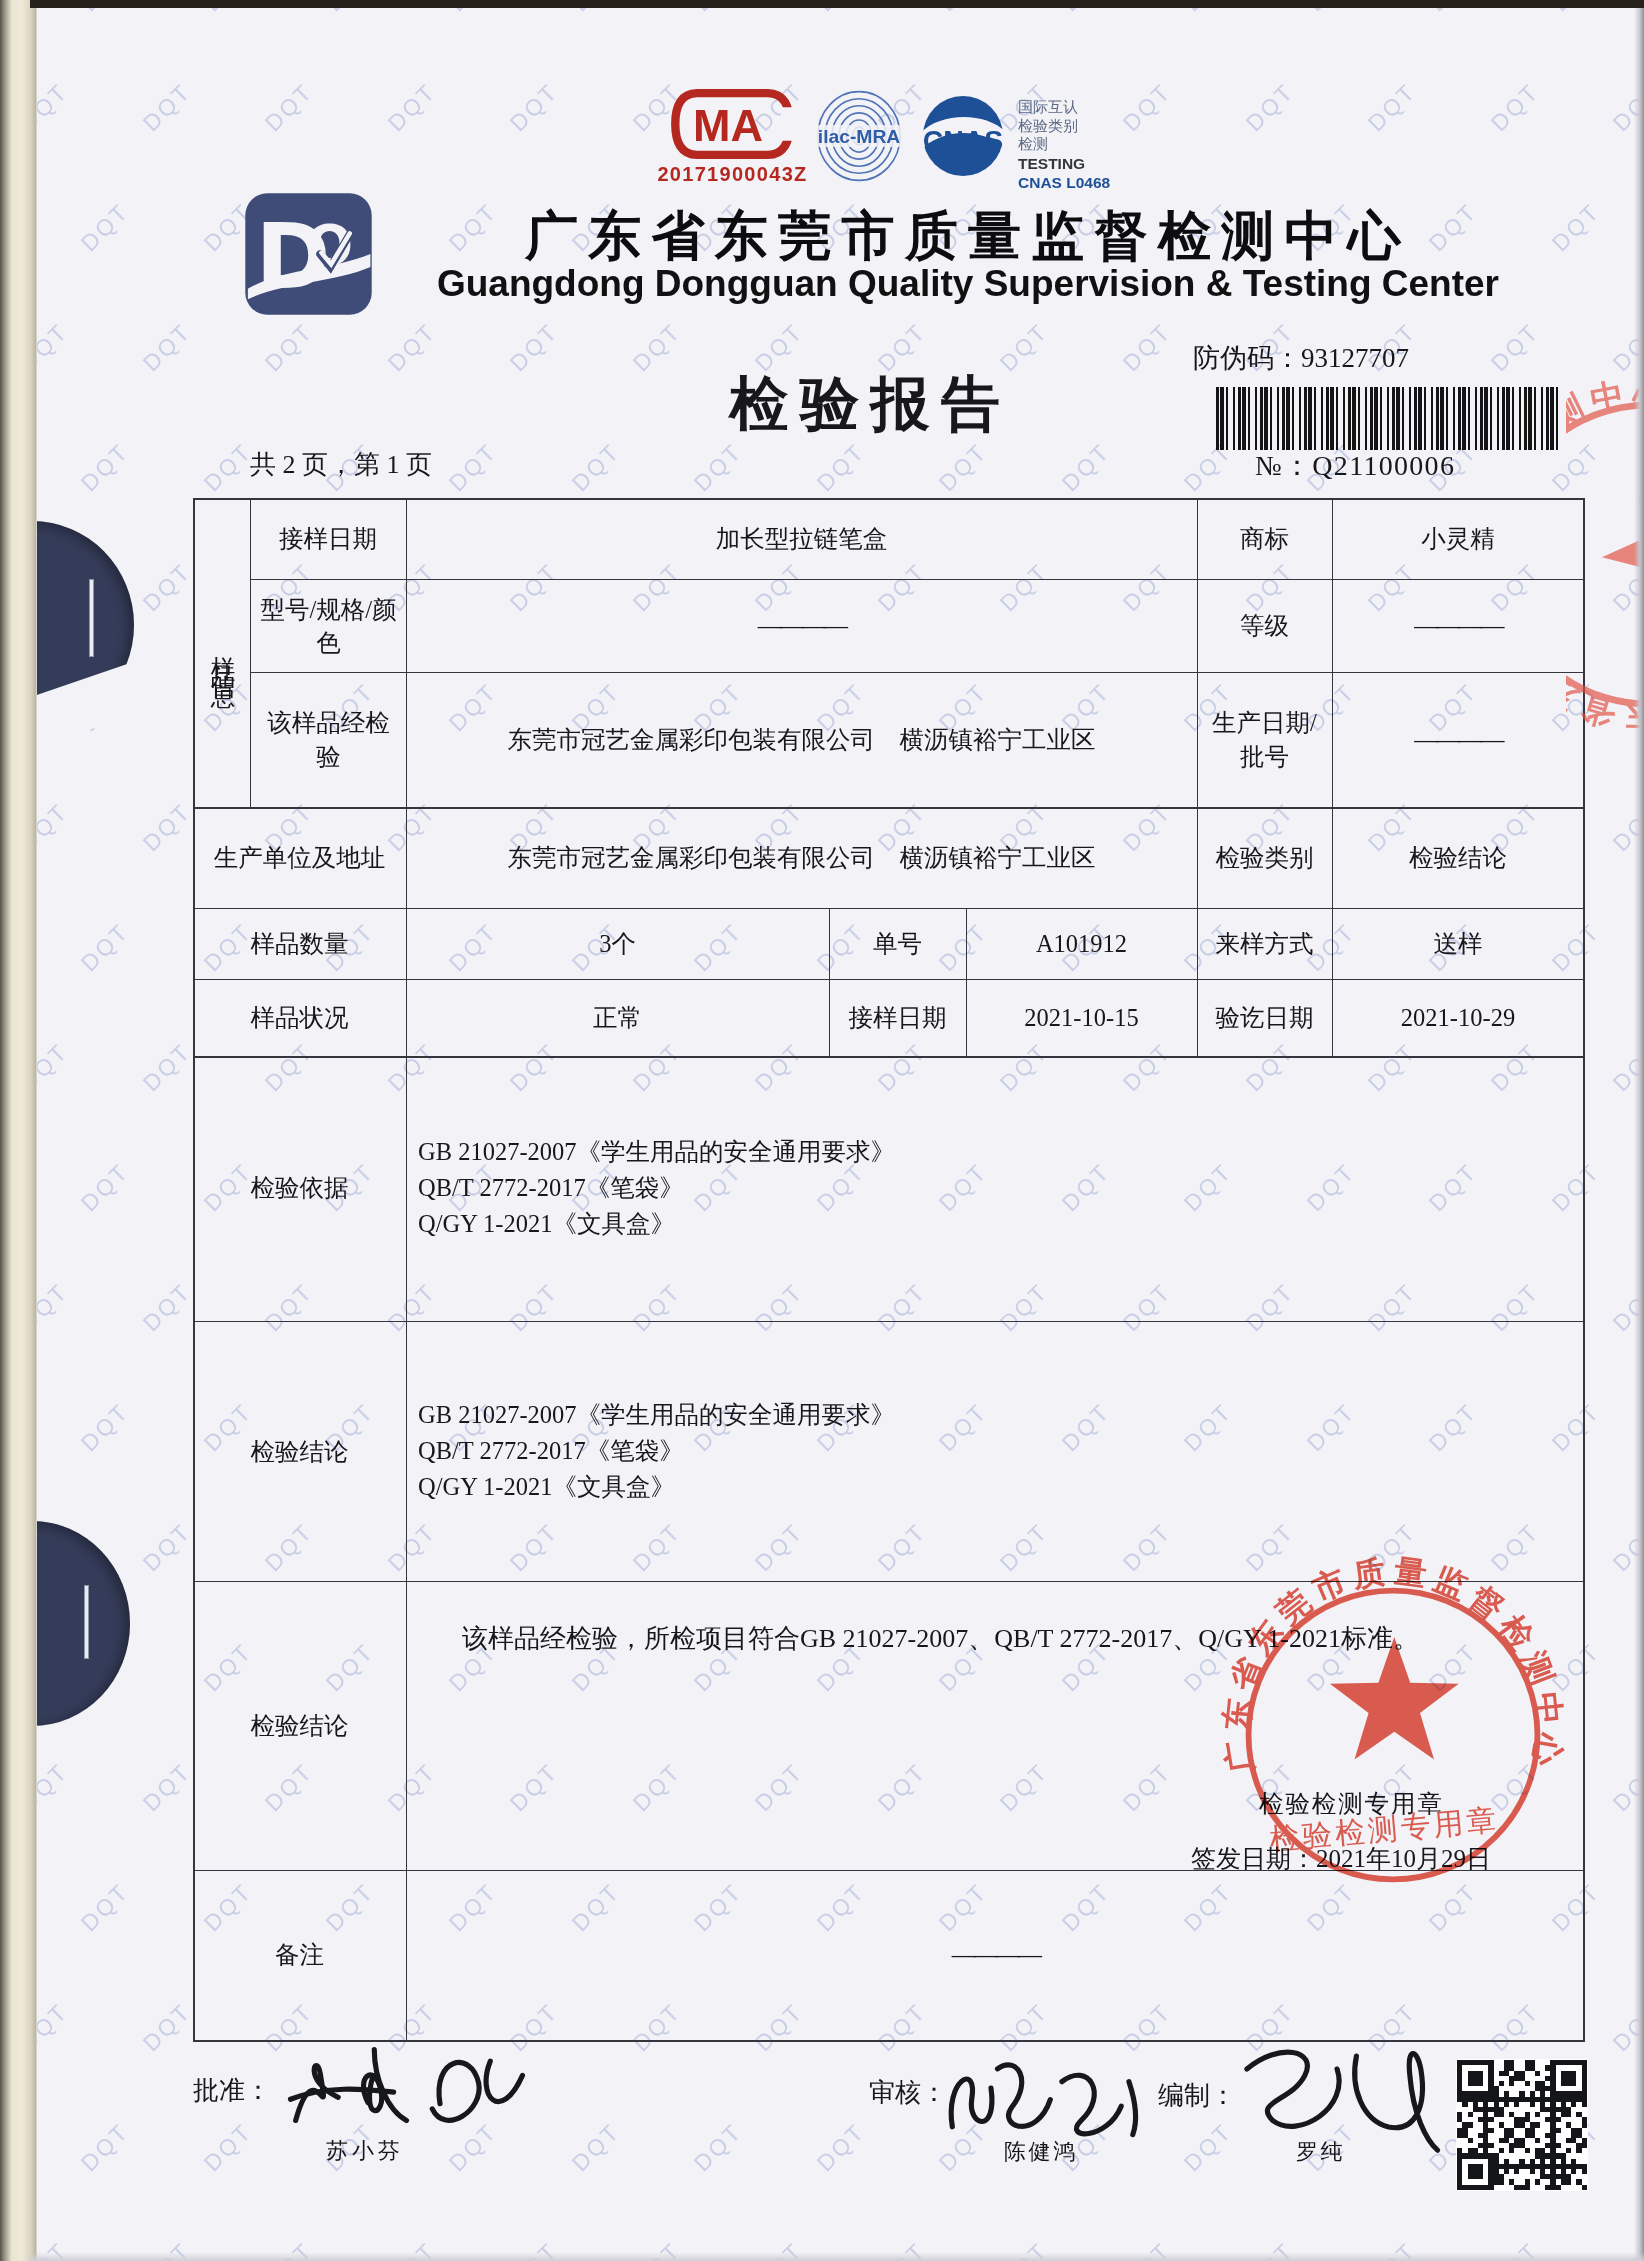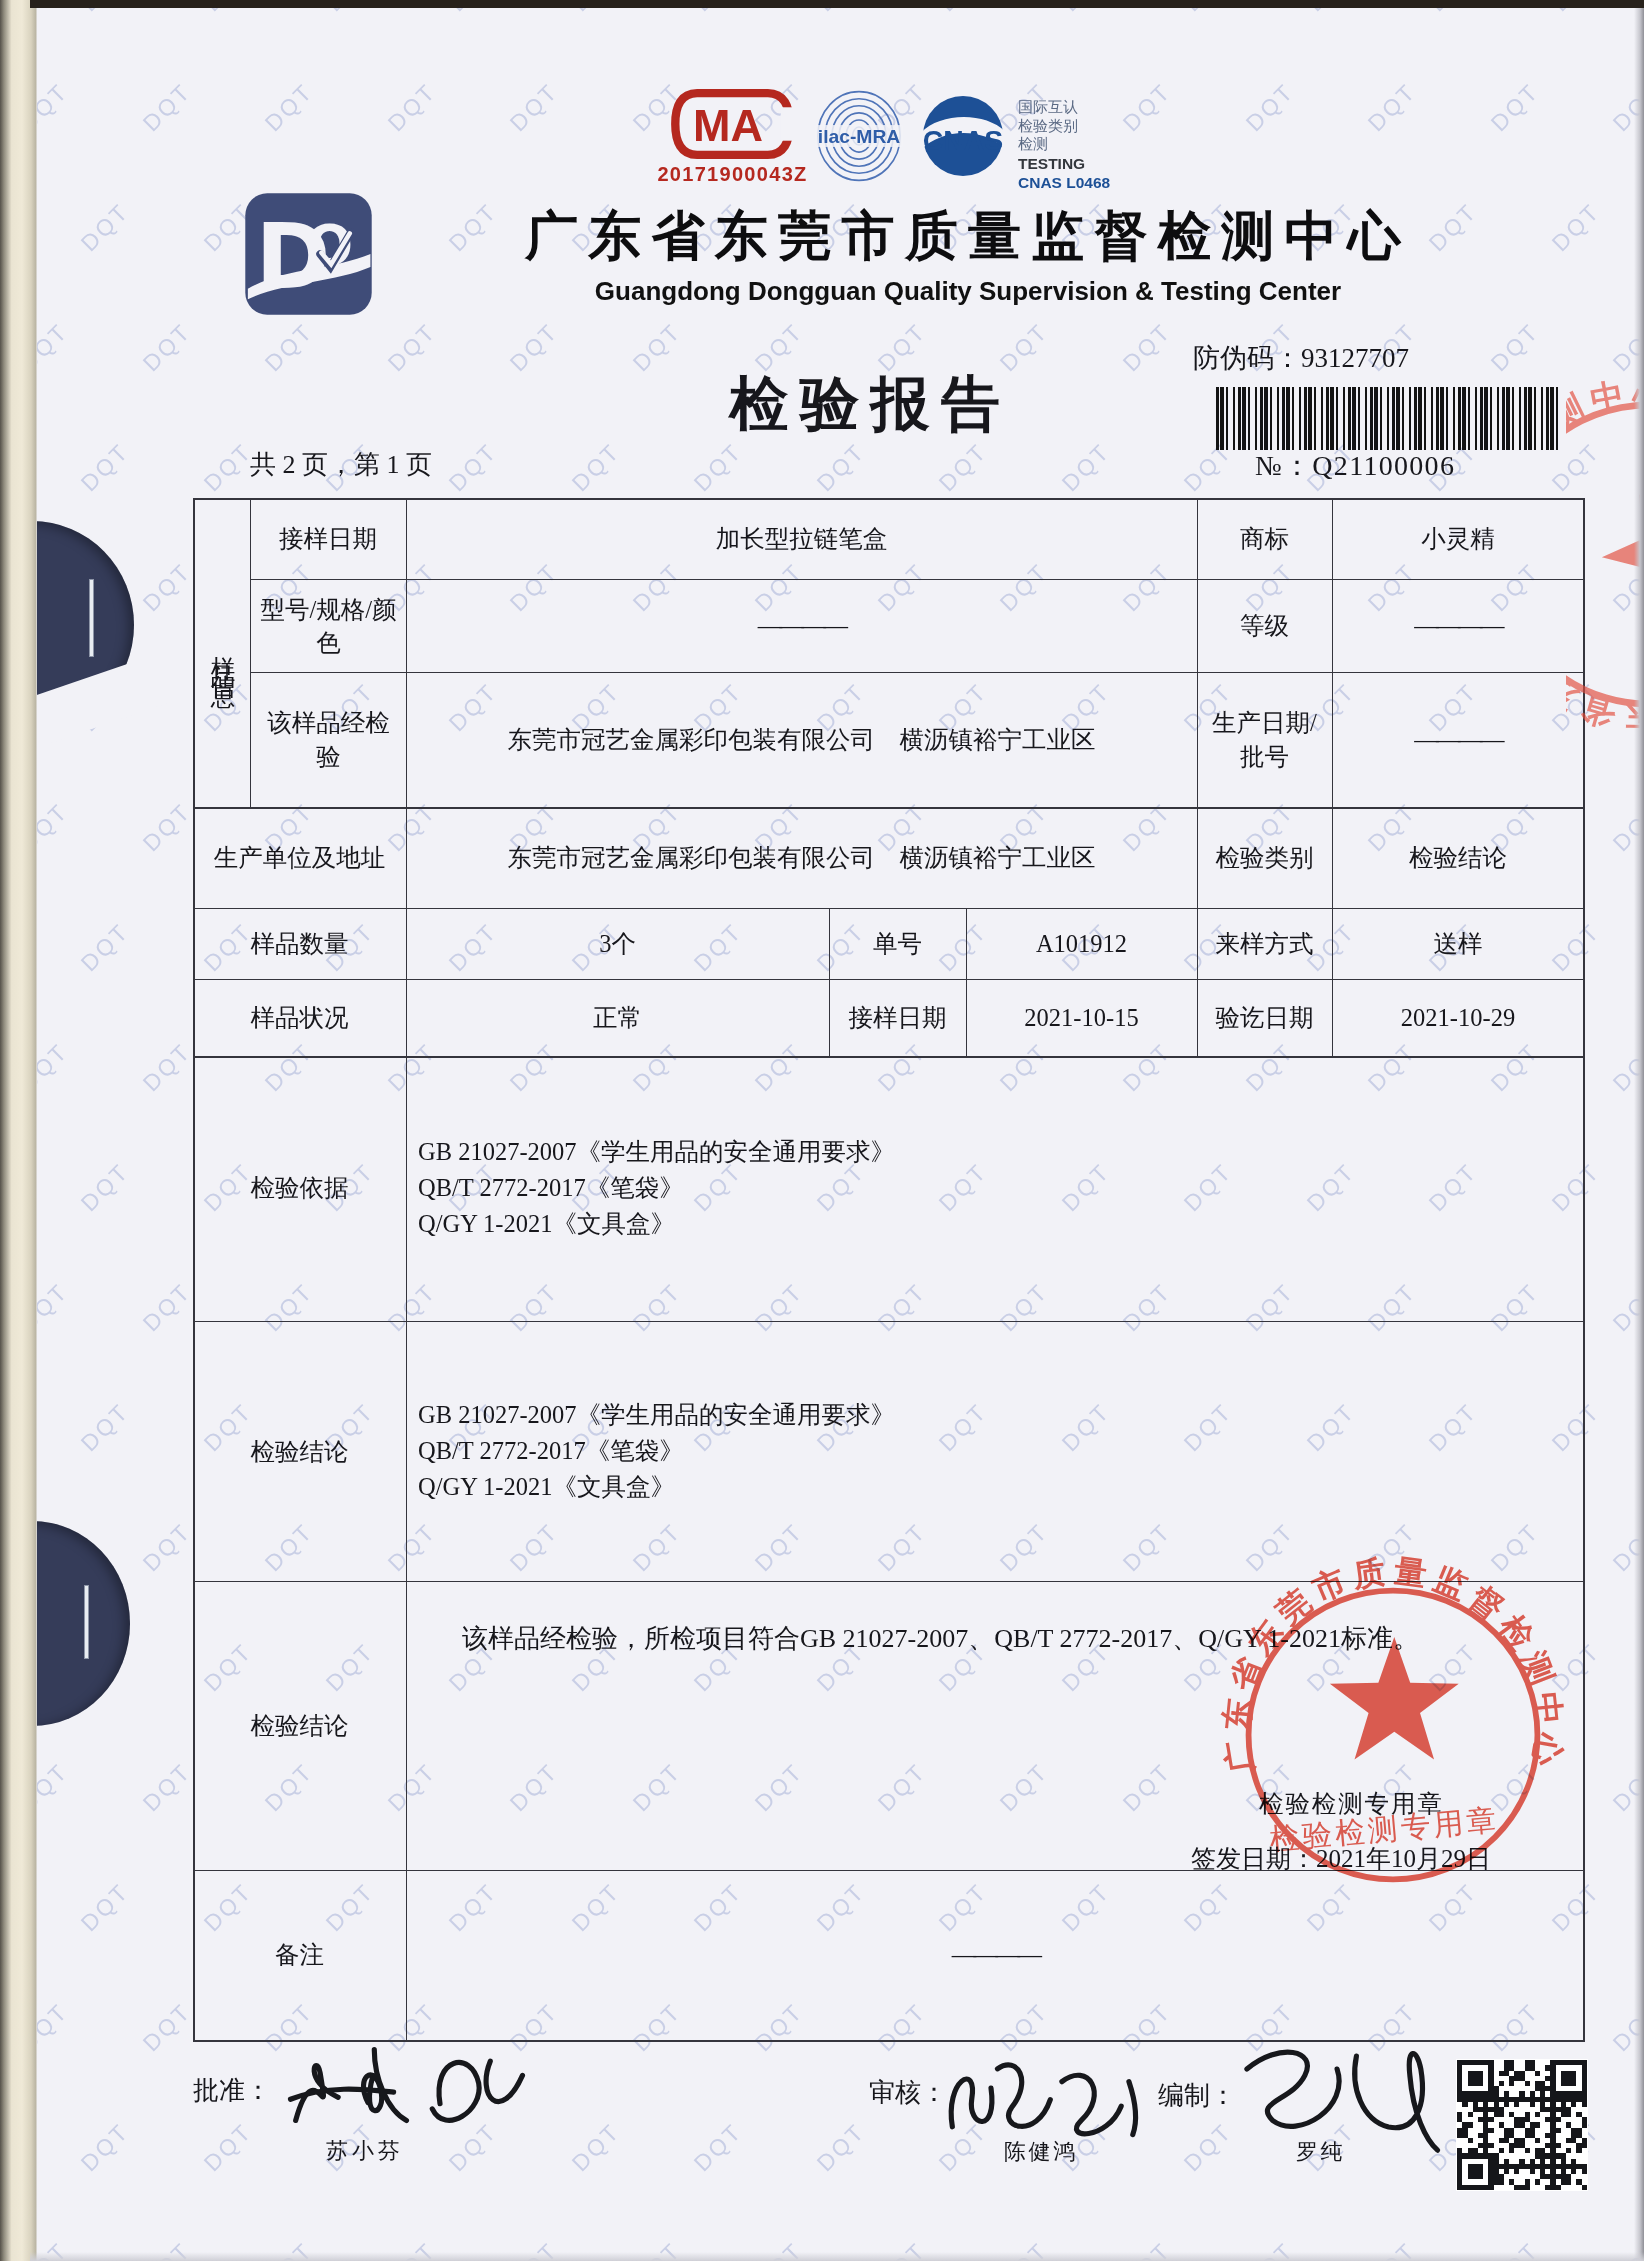--- a/index.html
+++ b/index.html
@@ -361,21 +361,21 @@
 <svg class="abs" style="left:244px;top:192px;z-index:4" width="129" height="124" viewBox="0 0 200 192">
   <rect x="2" y="2" width="196" height="188" rx="34" fill="#3f4c78"></rect>
   <text x="18" y="148" font-family="DejaVu Sans,sans-serif" font-weight="bold" font-size="140" fill="#f2f2f7">D</text>
   <text x="96" y="112" font-family="DejaVu Sans,sans-serif" font-weight="bold" font-size="86" fill="#f2f2f7">Q</text>
   <path d="M6,150 C60,118 140,120 196,96 L196,116 C140,140 60,140 6,166 Z" fill="#f2f2f7"></path>
   <path d="M118,96 L134,116 L166,62" fill="none" stroke="#3f4c78" stroke-width="12" stroke-linecap="round"></path>
   <path d="M120,94 L135,112 L164,64" fill="none" stroke="#f2f2f7" stroke-width="7" stroke-linecap="round"></path>
 </svg>
 
 <div class="cell sans" style="left:426px;top:205px;width:1084px;height:62px;font-size:53px;font-weight:900;letter-spacing:10.3px;color:#0d0d0f;">广东省东莞市质量监督检测中心</div>
-<div class="cell sans" style="left:426px;top:274px;width:1084px;height:36px;font-size:26px;font-weight:bold;color:#111;">Guangdong Dongguan Quality Supervision &amp; Testing Center</div>
+<div class="cell sans" style="left:426px;top:266px;width:1084px;height:36px;font-size:37px;font-weight:bold;color:#111;">Guangdong Dongguan Quality Supervision &amp; Testing Center</div>
 
 <div class="cell serif" style="left:1193px;top:341px;width:322px;height:34px;font-size:27px;justify-content:flex-start;">防伪码：93127707</div>
 
 <div class="cell sans" style="left:645px;top:369px;width:451px;height:71px;font-size:59px;font-weight:900;letter-spacing:11.6px;">检验报告</div>
 
 <div class="barcode" style="left:1216px;top:387px;width:345px;height:63px;"></div>
 
 <div class="cell serif" style="left:250px;top:448px;width:277px;height:34px;font-size:26px;justify-content:flex-start;">共 2 页，第 1 页</div>
 <div class="cell serif" style="left:1255px;top:449px;width:271px;height:34px;font-size:28px;justify-content:flex-start;letter-spacing:1.3px;">№：Q21100006</div>
 

